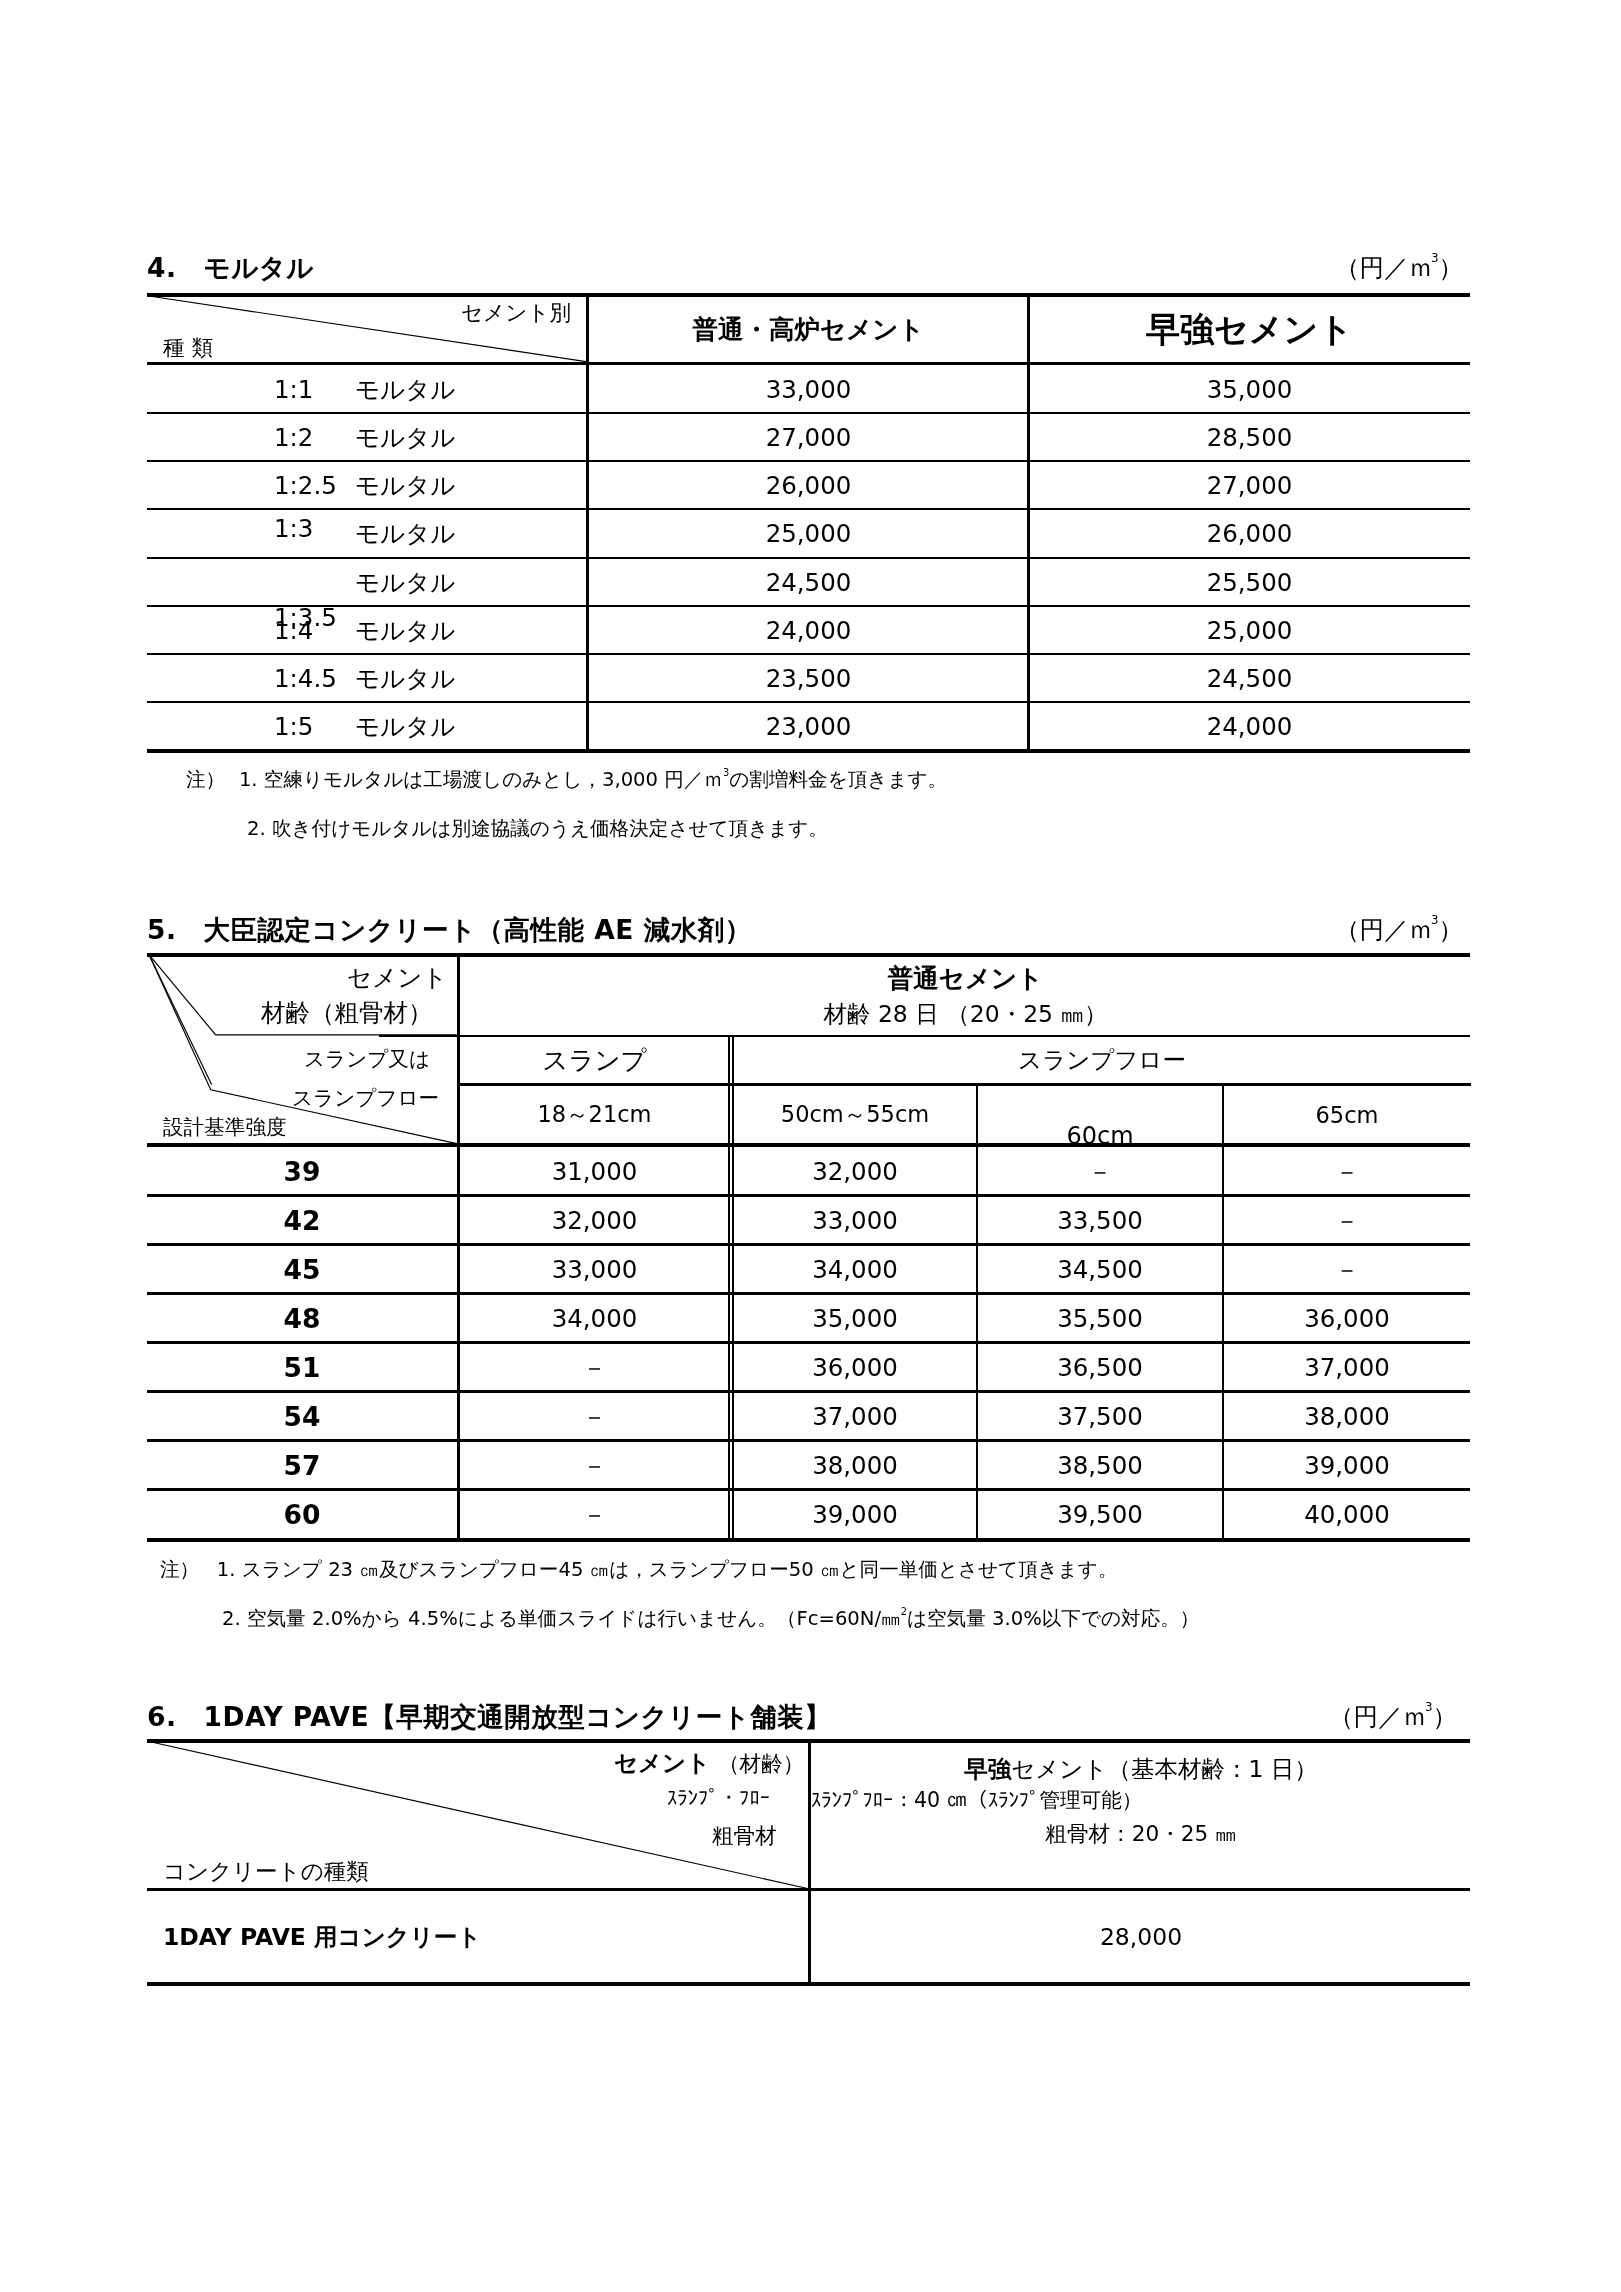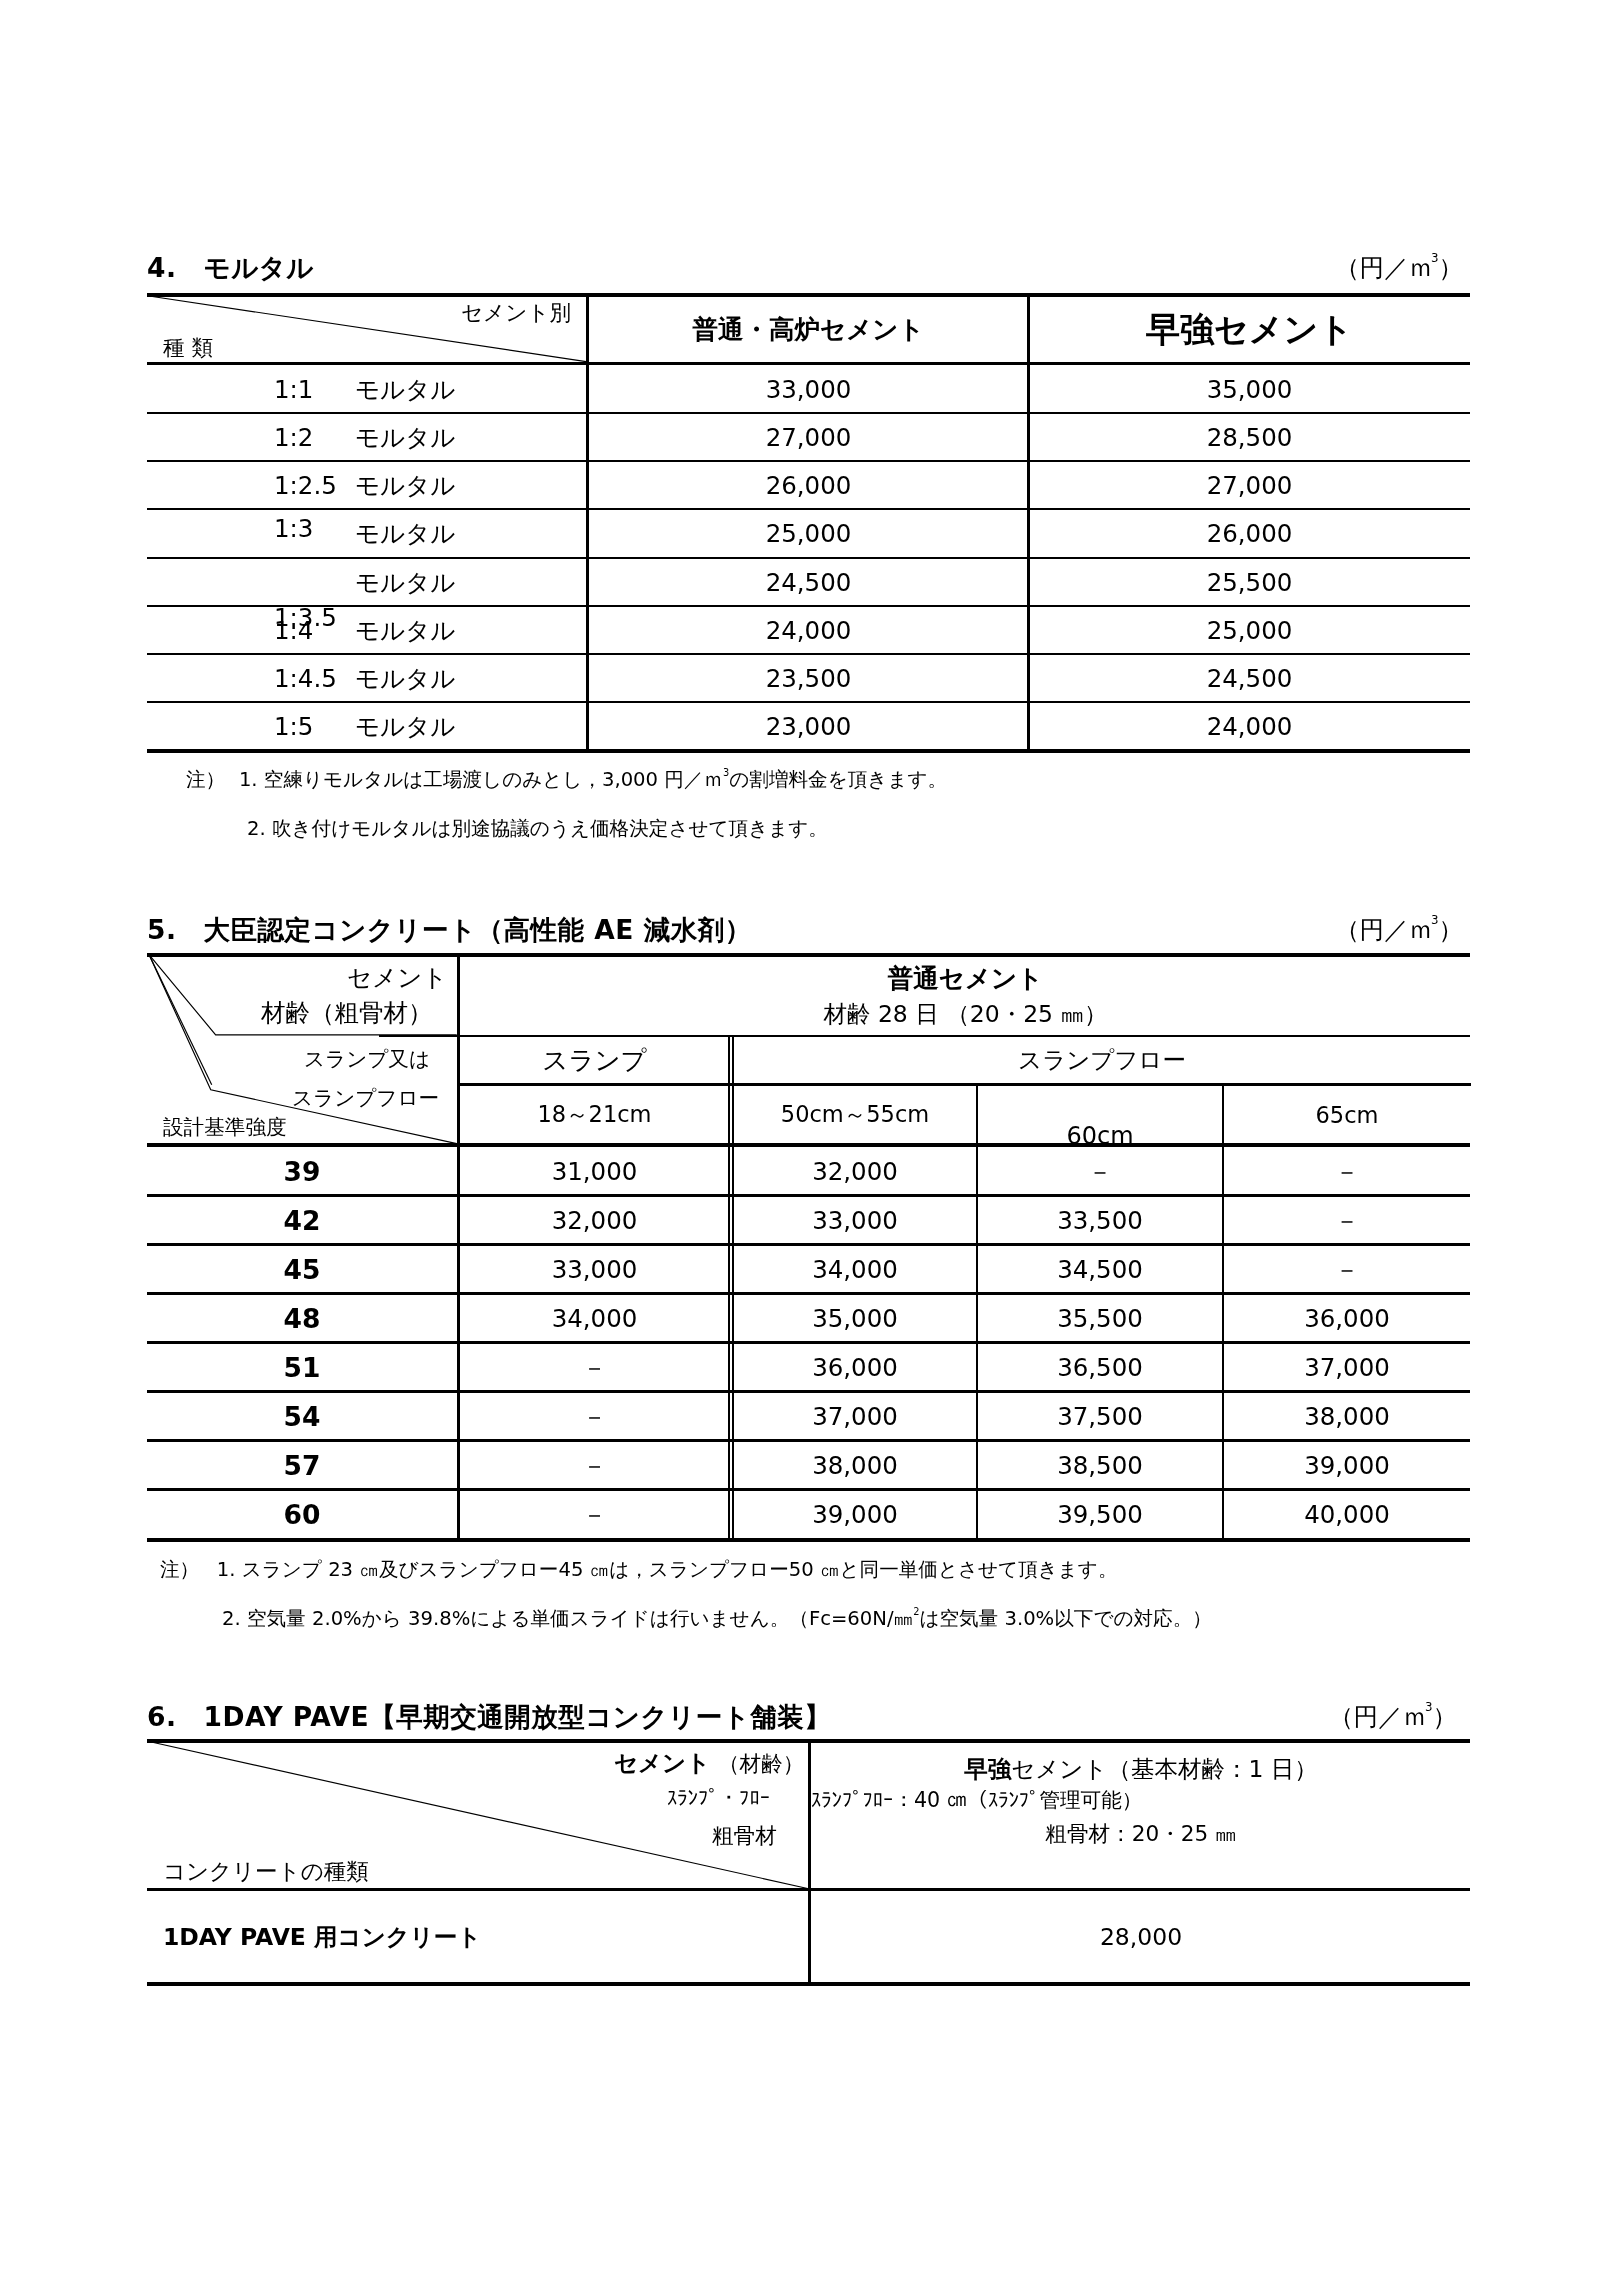--- a/index.html
+++ b/index.html
@@ -175,21 +175,21 @@
         <div class="hl" style="left: 147px; top: 1488px; width: 1323px; height: 2.9px;"></div>
         <div class="cell bold" style="left: 147px; top: 1490px; width: 310px; height: 49px; font-size: 26.5px;">60</div>
         <div class="cell" style="left: 460px; top: 1490px; width: 269px; height: 49px;">－</div>
         <div class="cell" style="left: 734px; top: 1490px; width: 242px; height: 49px;">39,000</div>
         <div class="cell" style="left: 978px; top: 1490px; width: 244px; height: 49px;">39,500</div>
         <div class="cell" style="left: 1224px; top: 1490px; width: 246px; height: 49px;">40,000</div>
       </div>
   </div>
 
   <div class="note" style="left:160px;top:1556px;"><span>注）</span><span style="margin-left:17.6px;">1. スランプ 23 ㎝及びスランプフロー45 ㎝は，スランプフロー50 ㎝と同一単価とさせて頂きます。</span></div>
-  <div class="note" style="left:222px;top:1605px;"><span>2. 空気量 2.0%から 39.8%による単価スライドは行いません。（Fc=60N/㎜</span><sup>2</sup><span>は空気量 3.0%以下での対応。）</span></div>
+  <div class="note" style="left:222px;top:1605px;"><span>2. 空気量 2.0%から 4.5%による単価スライドは行いません。（Fc=60N/㎜</span><sup>2</sup><span>は空気量 3.0%以下での対応。）</span></div>
 </div>
 
 <div>
   <div class="sec-title" style="left:147px;top:1699px;">6.　1DAY PAVE【早期交通開放型コンクリート舗装】</div>
   <div class="unit" style="left:1329px;top:1700px;"><span>（円／ｍ</span><sup>3</sup><span>）</span></div>
 
   <div>
     <div class="hl" style="left:147px;top:1739px;width:1323px;height:3.9px;"></div>
     <div class="hl" style="left:147px;top:1888px;width:1323px;height:2.9px;"></div>
     <div class="hl" style="left:147px;top:1982px;width:1323px;height:3.9px;"></div>

